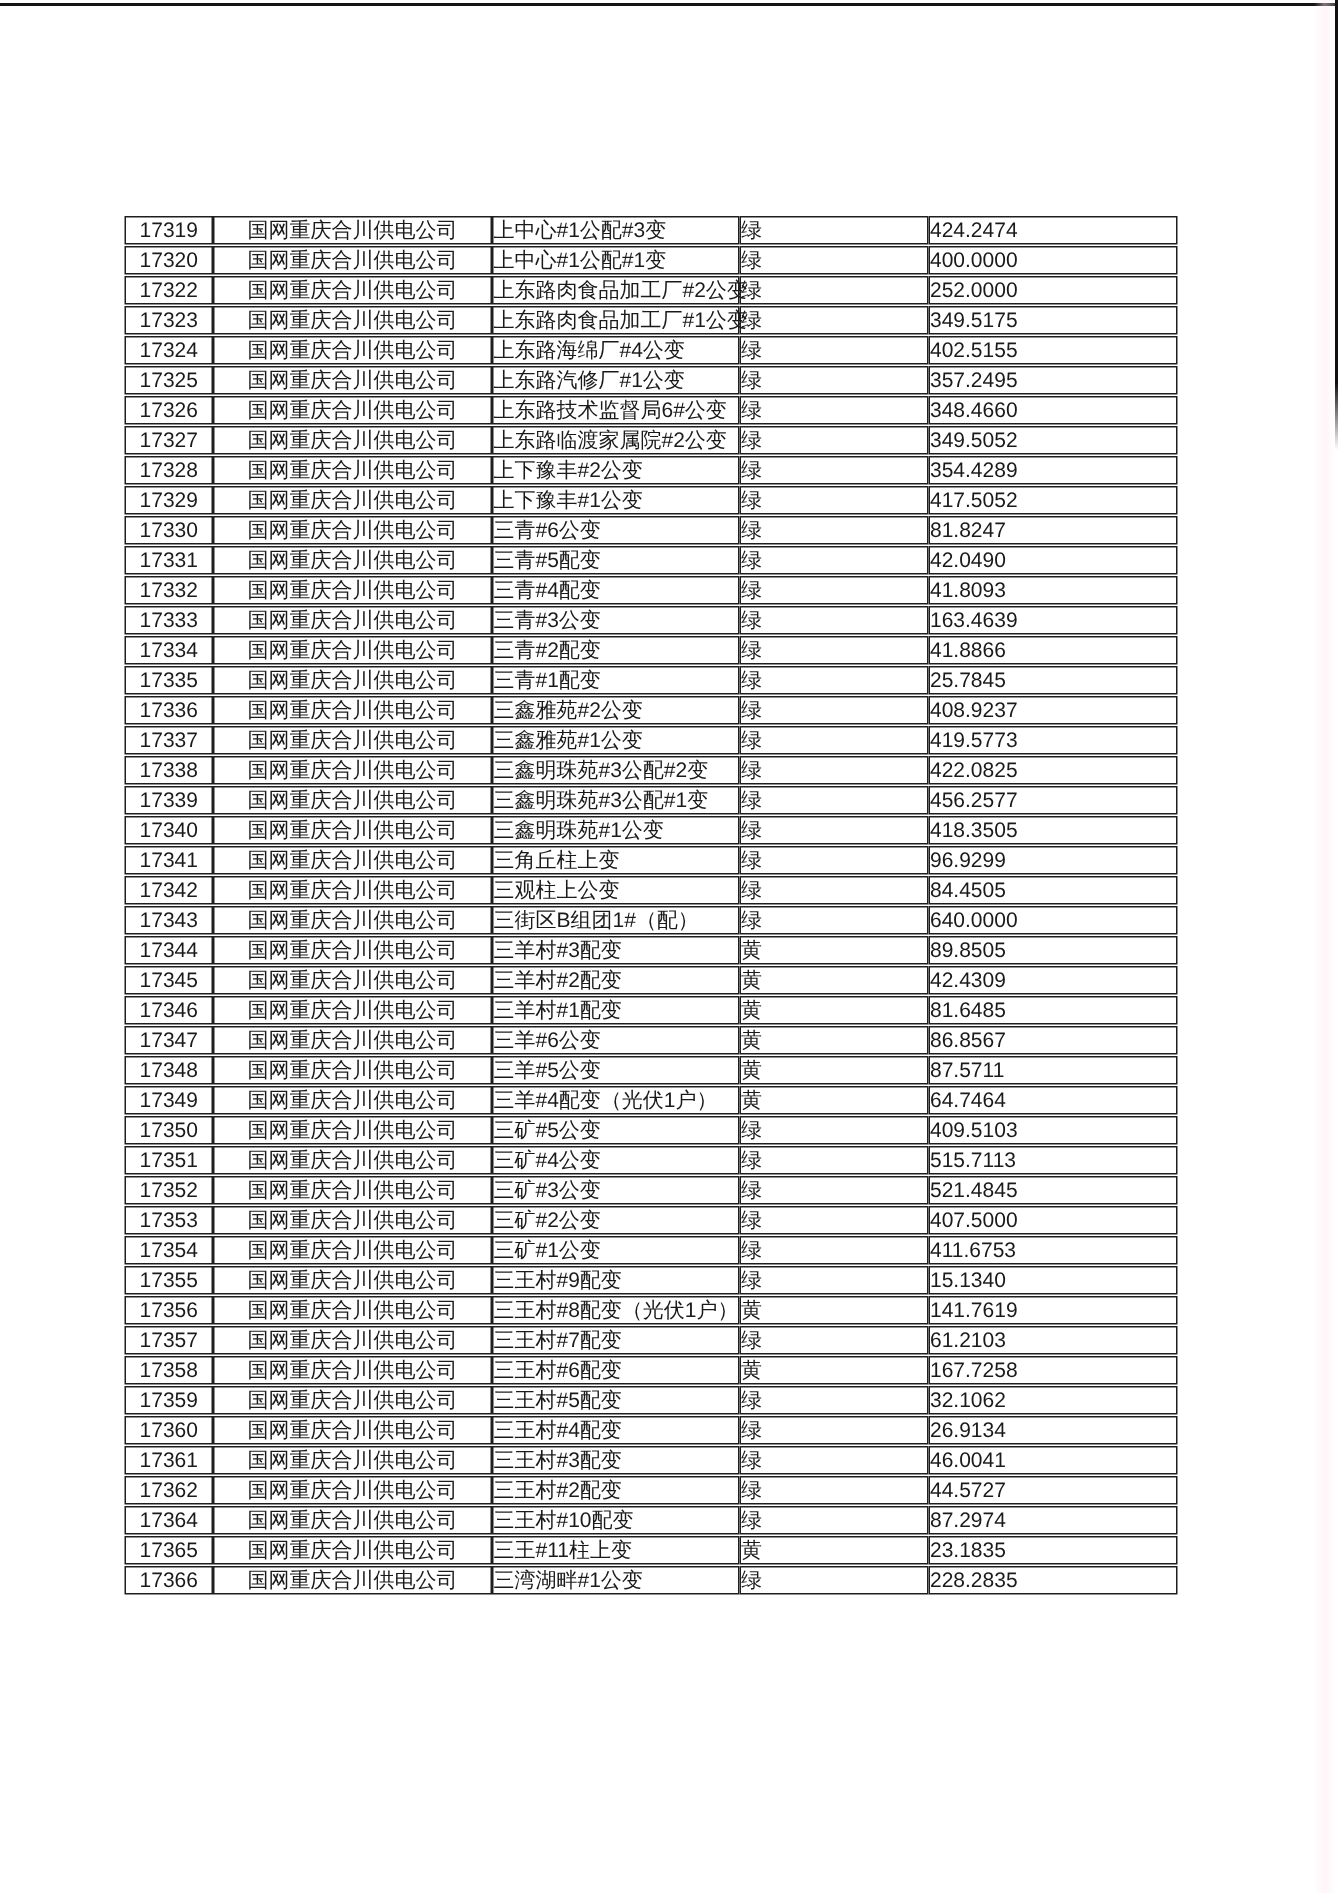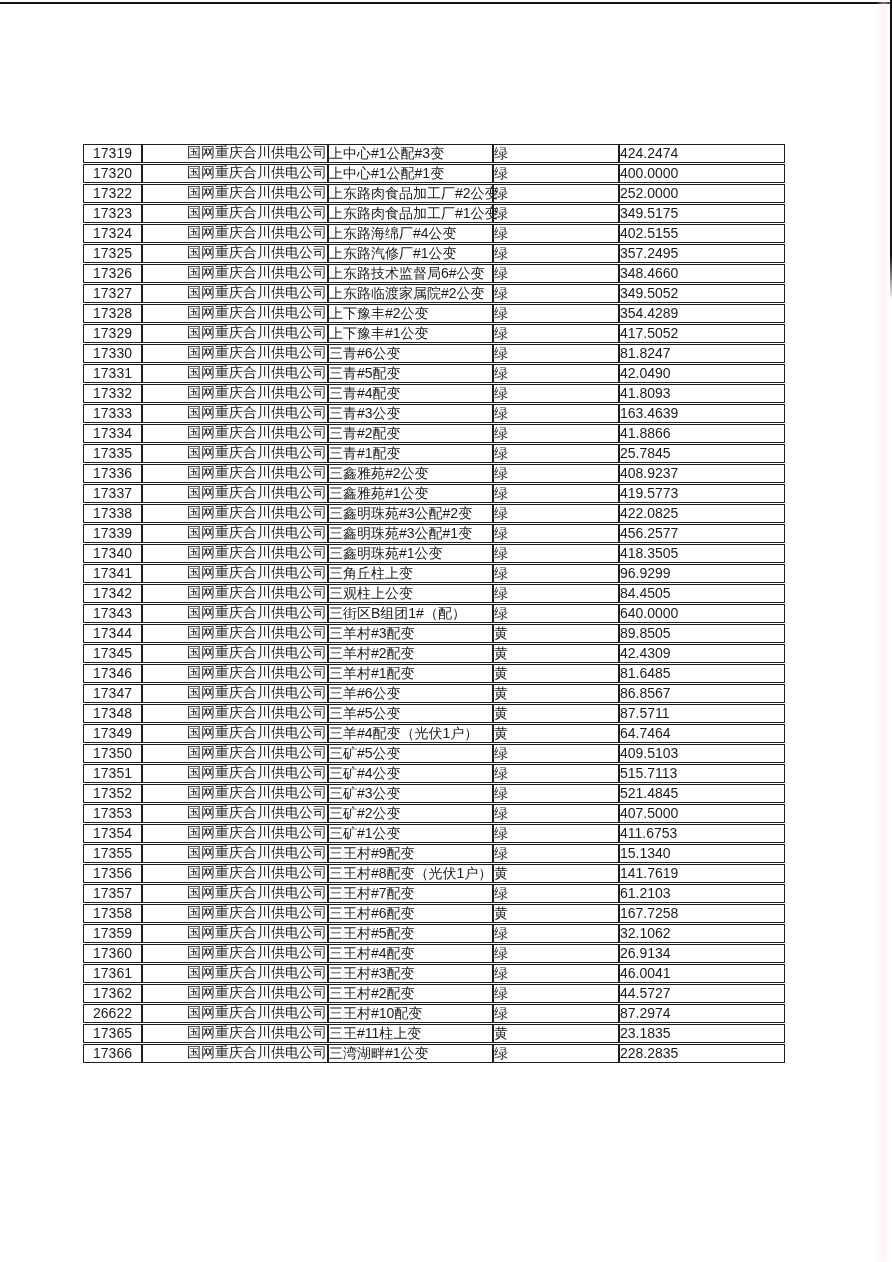--- a/index.html
+++ b/index.html
@@ -54,21 +54,21 @@
     border: 1.5px solid #1e1e1e;
     height: 17.4px;
     padding: 0;
     font-size: 14px;
     line-height: 17px;
     color: #1a1a1a;
     white-space: nowrap;
     background: #ffffff;
   }
   td.c1 { text-align: center; overflow: hidden; }
-  td.c2 { text-align: right; padding-left: 3px; overflow: hidden; font-family: Liberation Mono, monospace; }
+  td.c2 { text-align: center; padding-left: 3px; overflow: hidden; }
   td.c3 { text-align: left; padding-left: 3px; overflow: visible; }
   td.c4 { text-align: left; padding-left: 4px; overflow: hidden; }
   td.c5 { text-align: left; overflow: hidden; }
 </style>
 </head>
 <body>
 
 <div class="top-rule"></div>
 <div class="right-tint"></div>
 <div class="right-edge-line"></div>
@@ -377,21 +377,21 @@
     <td class="c5">46.0041</td>
   </tr>
       <tr>
     <td class="c1">17362</td>
     <td class="c2">国网重庆合川供电公司</td>
     <td class="c3">三王村#2配变</td>
     <td class="c4">绿</td>
     <td class="c5">44.5727</td>
   </tr>
       <tr>
-    <td class="c1">26622</td>
+    <td class="c1">17364</td>
     <td class="c2">国网重庆合川供电公司</td>
     <td class="c3">三王村#10配变</td>
     <td class="c4">绿</td>
     <td class="c5">87.2974</td>
   </tr>
       <tr>
     <td class="c1">17365</td>
     <td class="c2">国网重庆合川供电公司</td>
     <td class="c3">三王#11柱上变</td>
     <td class="c4">黄</td>

